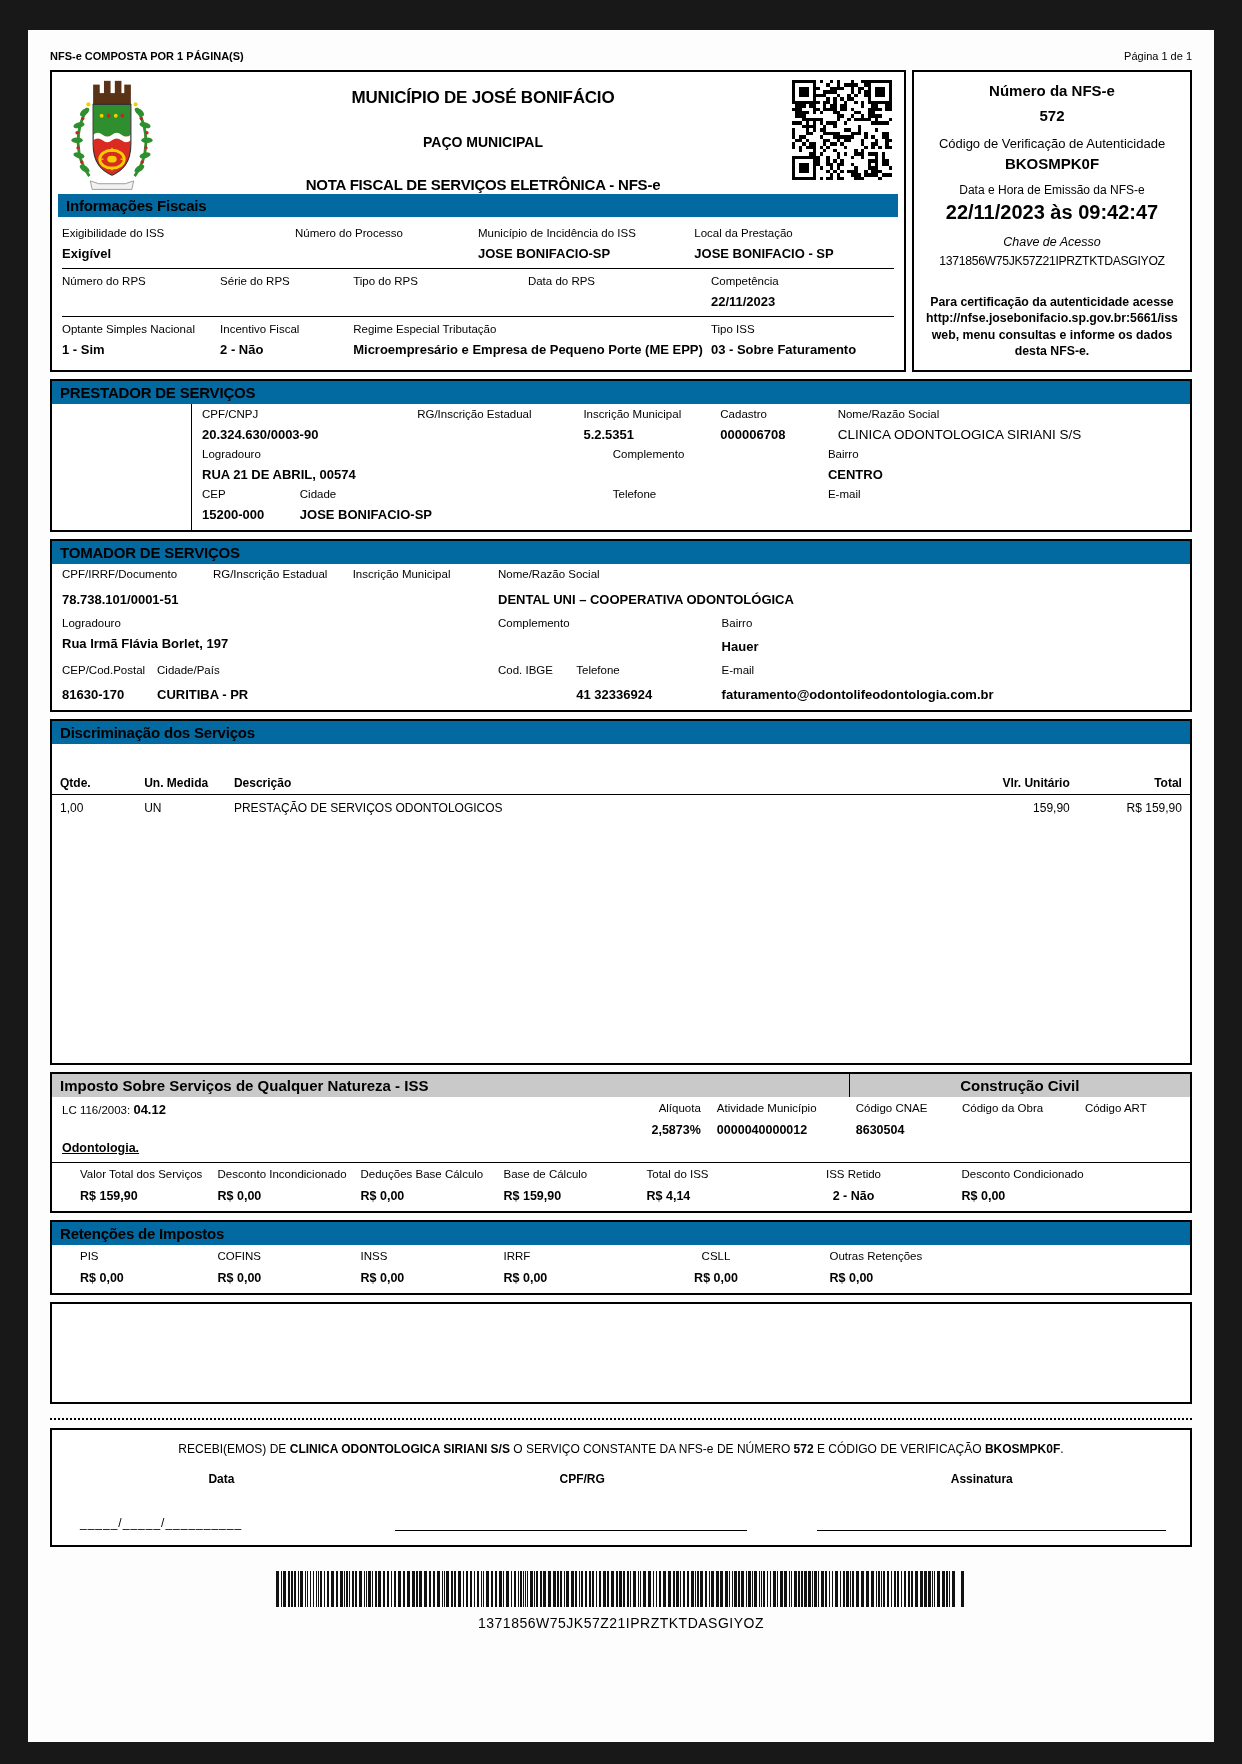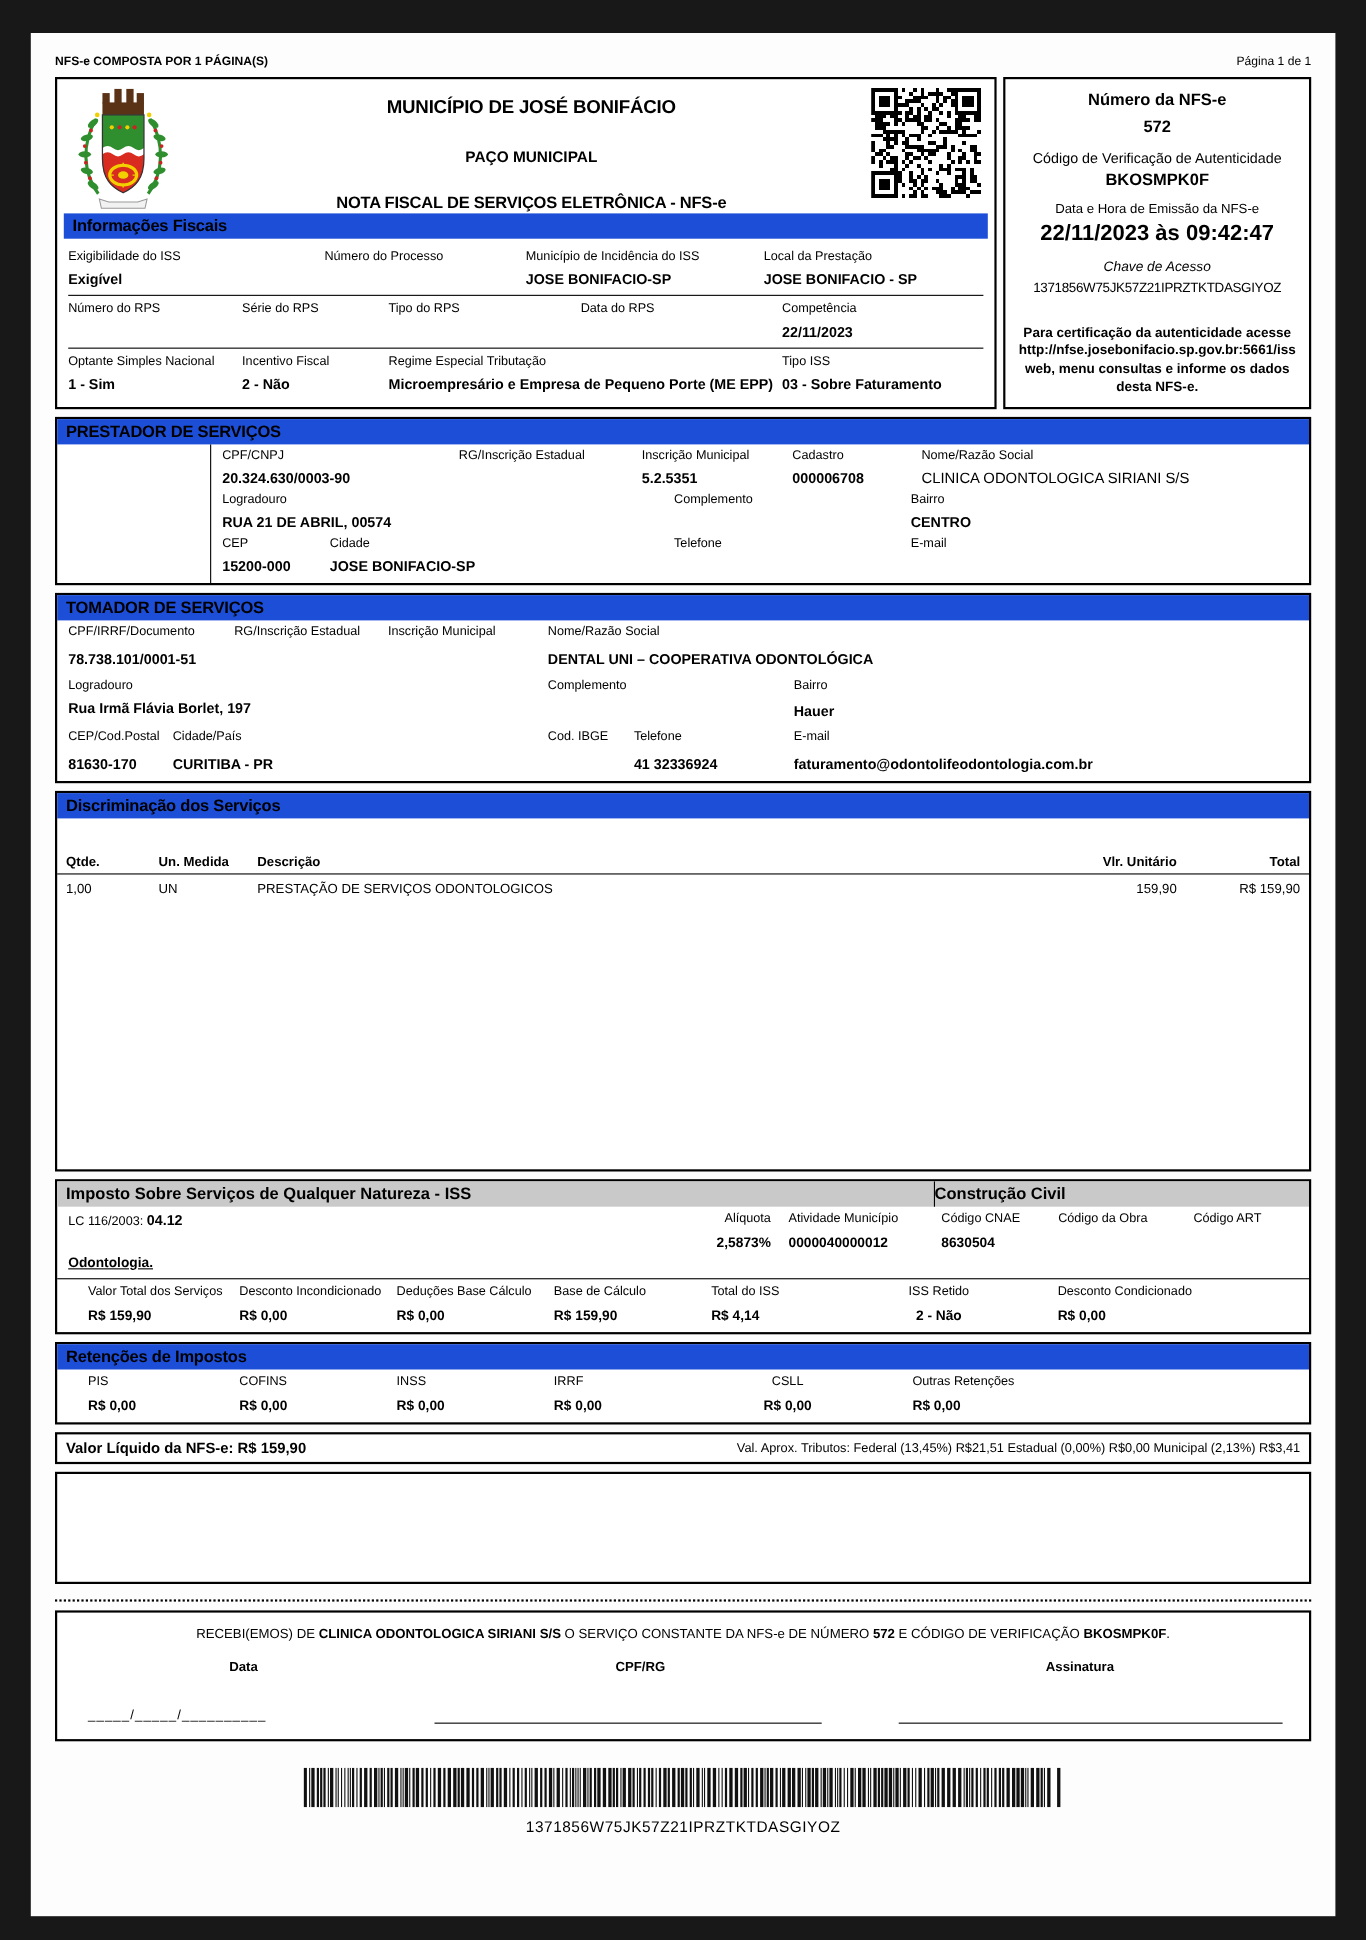--- a/index.html
+++ b/index.html
@@ -5,21 +5,21 @@
   * { margin:0; padding:0; box-sizing:border-box; }
   html,body { width:1242px; height:1764px; }
   body { background:#181818; position:relative; font-family:"Liberation Sans","DejaVu Sans",sans-serif; color:#000; }
   .page { position:absolute; left:28px; top:30px; width:1186px; height:1712px; background:#fdfdfd; }
   .content { padding:18px 22px 0 22px; }
 
   .meta-row { display:flex; justify-content:space-between; font-size:11px; margin-top:2px; }
   .meta-left { font-weight:bold; }
 
   .box { border:2px solid #000; background:#fff; }
-  .section-bar { background:#1d4ed8; font-weight:bold; font-size:15px; padding:3px 8px; letter-spacing:-0.2px; }
+  .section-bar { background:#0369a1; font-weight:bold; font-size:15px; padding:3px 8px; letter-spacing:-0.2px; }
 
   
   .header-row { display:flex; margin-top:8px; }
   .header-main { flex:1; margin-right:6px; display:flex; flex-direction:column; }
   .header-top { display:flex; padding:6px 10px 2px 12px; height:122px; }
   .crest-wrap { width:110px; }
   .header-titles { flex:1; text-align:center; }
   .t-muni { font-size:17px; font-weight:bold; margin-top:10px; letter-spacing:-0.2px; }
   .t-hall { font-size:14px; font-weight:bold; margin-top:26px; }
   .t-doc  { font-size:15px; font-weight:bold; margin-top:26px; letter-spacing:-0.2px; }
@@ -61,21 +61,21 @@
   
   .svc-head { display:flex; font-size:12px; font-weight:bold; padding:4px 8px; border-bottom:1.5px solid #000;margin-top:28px; }
   .svc-row  { display:flex; font-size:12px; padding:6px 8px; }
   .c-qtde { width:7.5%; } .c-un { width:8%; } .c-desc { width:61%; }
   .c-vlr { width:13.5%; text-align:right; } .c-tot { width:10%; text-align:right; }
   .svc-fill { height:242px; }
 
   
   .iss-bar { display:flex; background:#c9c9c9; font-weight:bold; font-size:15px; }
   .iss-bar-left { flex:1; padding:3px 8px; }
-  .iss-bar-right { width:30%; border-left:1.5px solid #000; padding:3px 0; }
+  .iss-bar-right { width:30%; border-left:1.5px solid #000; text-align:center; padding:3px 0; }
   .iss-r1 { display:flex; padding:5px 10px 7px 10px; border-bottom:1.5px solid #000; }
   .iss-left { width:49%; }
   .iss-lc { font-size:11.5px; }
   .iss-lc b { font-size:13px; }
   .iss-act { font-size:12.5px; font-weight:bold; margin-top:24px;text-decoration:underline; }
   .ca { padding-right:4px; }
   .ca .lbl { font-size:11.5px; }
   .ca .val { font-size:12.5px; font-weight:bold; margin-top:9px; min-height:14px; }
   .iss-r2 { display:flex; padding:5px 10px 8px 28px; }
 
@@ -808,24 +808,20 @@
           <div class="lbl">CSLL</div>
           <div class="val">R$ 0,00</div>
         </div>
         <div class="ca" style="width:35.5%;padding-left:40px">
           <div class="lbl">Outras Retenções</div>
           <div class="val">R$ 0,00</div>
         </div>
       </div>
     </div>
 
-    <div class="box sec tot-bar">
-      <div class="tot-left">Valor Líquido da NFS-e: R$ 159,90</div>
-      <div class="tot-right">Val. Aprox. Tributos: Federal (13,45%) R$21,51 Estadual (0,00%) R$0,00 Municipal (2,13%) R$3,41</div>
-    </div>
 
     <div class="box sec">
       <div class="comp-body"></div>
     </div>
 
     <div class="cutline"></div>
 
     <div class="box receipt">
       <div class="rec-line">
         <span>RECEBI(EMOS) DE </span><b>CLINICA ODONTOLOGICA SIRIANI S/S</b><span> O SERVIÇO CONSTANTE DA NFS-e DE NÚMERO </span><b>572</b><span> E CÓDIGO DE VERIFICAÇÃO </span><b>BKOSMPK0F</b><span>.</span>

